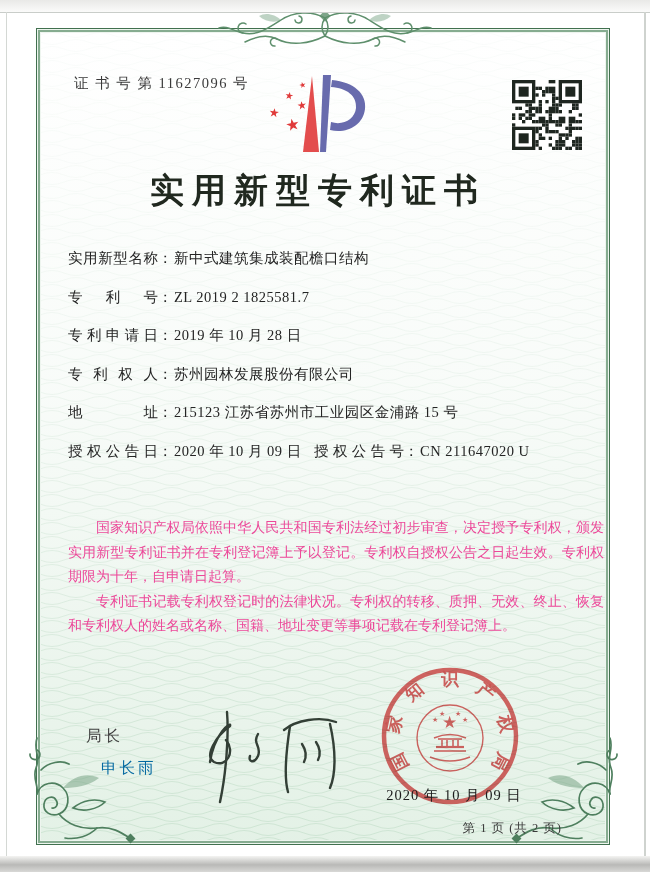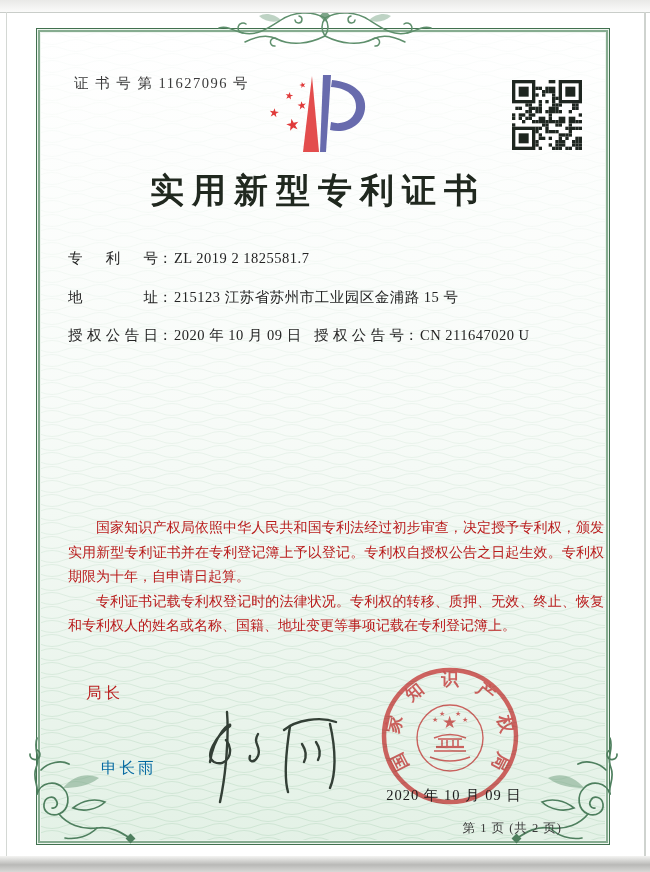--- a/index.html
+++ b/index.html
@@ -31,23 +31,23 @@
   .cert-no{left:66px;top:74px;font-size:14.5px;letter-spacing:1.5px;color:#3a3a3a;z-index:4;margin-left:8px;}
   .title{left:0;top:168px;width:586px;text-align:center;font-size:34px;font-weight:bold;
     letter-spacing:8px;color:#20281f;z-index:4;margin-left:25px;}
   .fields{left:68px;top:248px;width:540px;z-index:4;font-size:14.5px;color:#242424;}
   .frow{position:relative;height:38.5px;line-height:20px;}
   .flabel{display:inline-block;width:90px;text-align:justify;text-align-last:justify;vertical-align:top;}
   .fcolon{display:inline-block;width:16px;vertical-align:top;}
   .fvalue{letter-spacing:0.5px;}
   .grant-no{position:absolute;left:246px;top:0;}
   .paras{left:68px;top:516px;width:536px;z-index:4;font-size:14px;line-height:24.5px;
-    text-align:justify;color:#b91c1c;}
+    text-align:justify;color:#ec4899;}
   .paras p{margin:0;text-indent:2em;}
-  .sig-title{left:86px;top:683px;font-size:15.5px;letter-spacing:3px;color:#b91c1c;z-index:4;}
+  .sig-title{left:86px;top:726px;font-size:15.5px;letter-spacing:3px;color:#404040;z-index:4;}
   .sig-name{left:101px;top:758px;font-size:15.5px;letter-spacing:3px;color:#0369a1;z-index:4;}
   .signature-svg{left:180px;top:700px;z-index:5;}
   .seal-svg{left:372px;top:658px;z-index:4;mix-blend-mode:multiply;opacity:0.92;}
   .seal-date{left:374px;top:786px;width:160px;text-align:center;font-size:14.5px;
     letter-spacing:1px;color:#1c1c1c;z-index:5;}
   .footer{left:0;top:820px;width:562px;text-align:right;font-size:12.5px;
     letter-spacing:1px;color:#3a3a3a;z-index:4;}
   .logo-svg{left:255px;top:72px;z-index:4;}
   .qr-svg{left:512px;top:80px;z-index:4;background:#fff;}
 </style>
@@ -377,21 +377,30 @@
       <rect x="6.4" y="51.2" width="9.600000000000001" height="9.600000000000001" fill="#1e2620"></rect>
     </g>
   </svg>
 
 <div class="abs cert-no">证 书 号 第 11627096 号</div>
 
 <div class="abs title">实用新型专利证书</div>
 
 <div class="abs fields">
   <div class="frow">
+    <span class="flabel">实用新型名称</span><span class="fcolon">：</span><span class="fvalue">新中式建筑集成装配檐口结构</span>
+  </div>
+  <div class="frow">
     <span class="flabel">专利号</span><span class="fcolon">：</span><span class="fvalue">ZL 2019 2 1825581.7</span>
+  </div>
+  <div class="frow">
+    <span class="flabel">专利申请日</span><span class="fcolon">：</span><span class="fvalue">2019 年 10 月 28 日</span>
+  </div>
+  <div class="frow">
+    <span class="flabel">专利权人</span><span class="fcolon">：</span><span class="fvalue">苏州园林发展股份有限公司</span>
   </div>
   <div class="frow">
     <span class="flabel">地址</span><span class="fcolon">：</span><span class="fvalue">215123 江苏省苏州市工业园区金浦路 15 号</span>
   </div>
   <div class="frow">
     <span>
       <span class="flabel">授权公告日</span><span class="fcolon">：</span><span class="fvalue">2020 年 10 月 09 日</span>
     </span>
     <span class="grant-no">
       <span class="flabel">授权公告号</span><span class="fcolon">：</span><span class="fvalue">CN 211647020 U</span>

